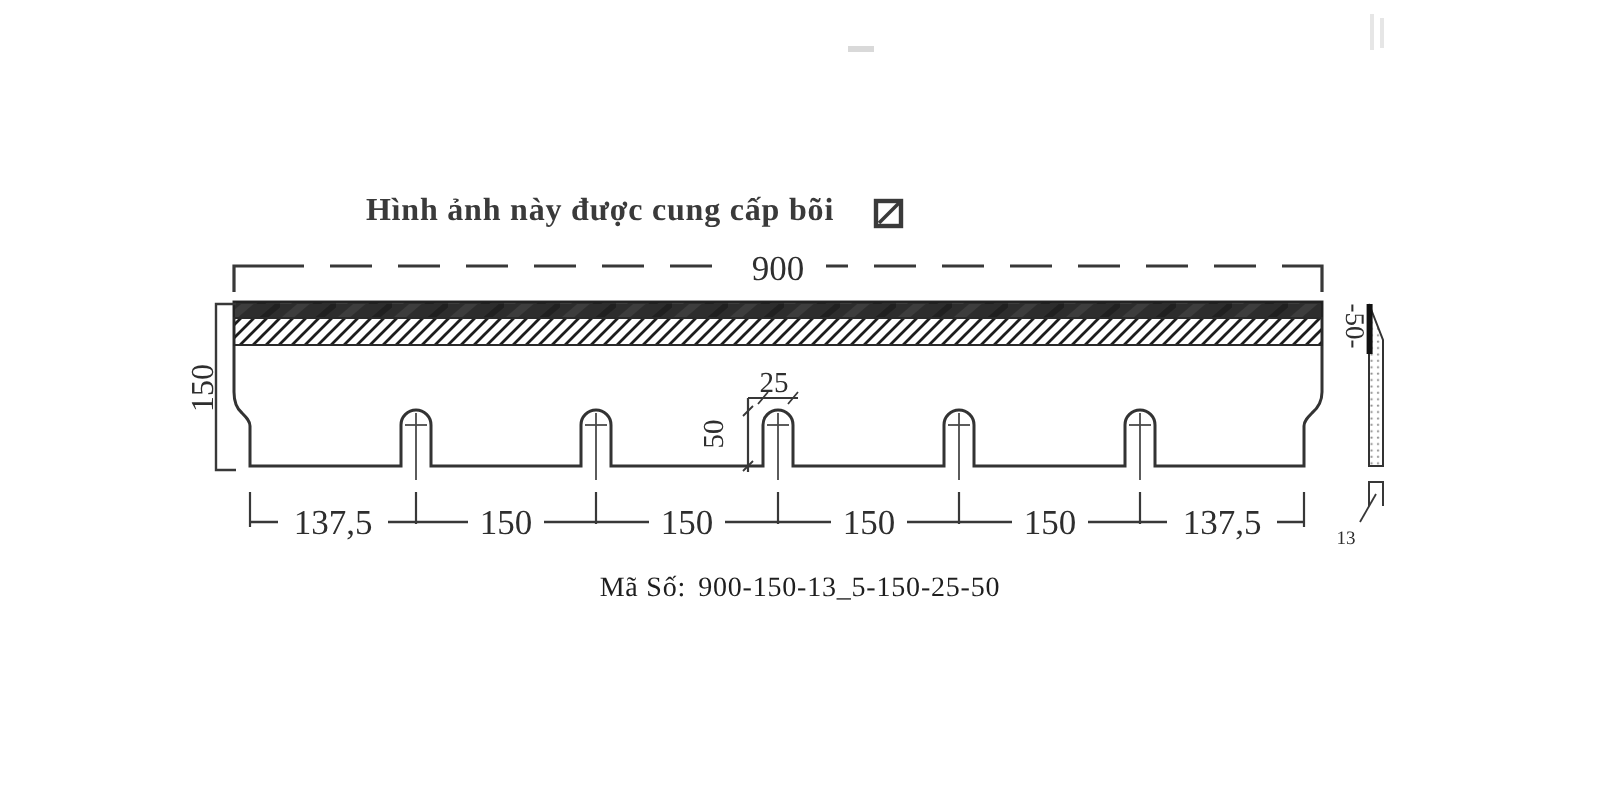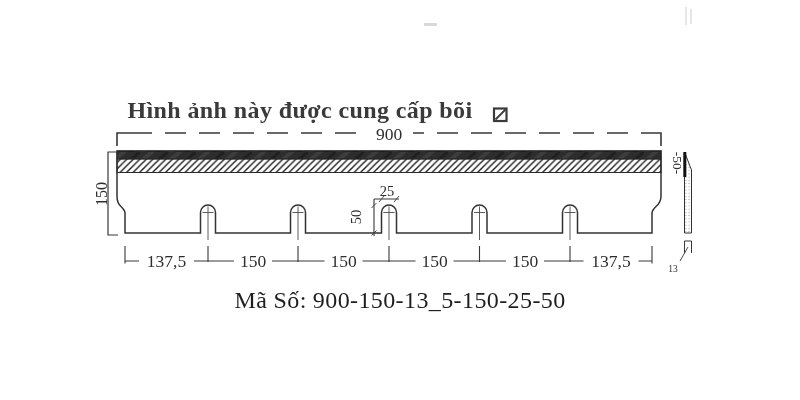--- a/index.html
+++ b/index.html
@@ -6,26 +6,26 @@
   .canvas{
     position:relative;
     width:800px;height:400px;
     background:#ffffff;
     overflow:hidden;
     font-family:"Liberation Serif","DejaVu Serif",serif;
   }
   .title-row{
     position:absolute;top:97px;left:0;width:636px;
     display:flex;justify-content:center;align-items:center;gap:19px;
-    font-size:24px;font-weight:bold;color:#3a3a3a;letter-spacing:.4px;
+    font-size:16px;font-weight:bold;color:#3a3a3a;letter-spacing:.4px;
   }
   .checkbox{display:inline-block;width:17px;height:17px;}
   .code-row{
     position:absolute;top:287px;left:0;width:800px;
-    text-align:center;font-size:24px;color:#1e1e1e;letter-spacing:.4px;
+    text-align:center;font-size:14px;color:#1e1e1e;letter-spacing:.4px;
   }
   .code-row .sp{display:inline-block;width:6px;}
   svg.drawing{position:absolute;top:0;left:0;}
   svg text{
     font-family:"Liberation Serif","DejaVu Serif",serif;
     fill:#2e2e2e;
   }
   .dim-lg{font-size:17.5px;}
   .dim-md{font-size:16px;}
   .dim-sm{font-size:14.5px;}

